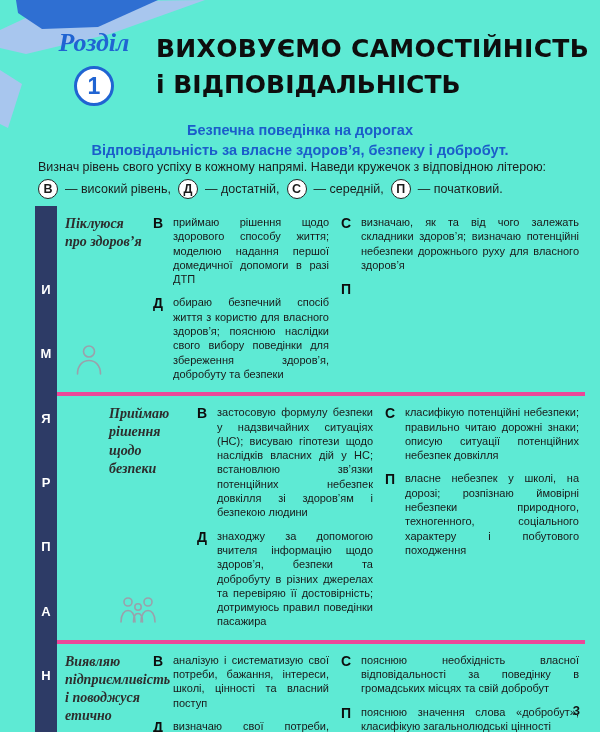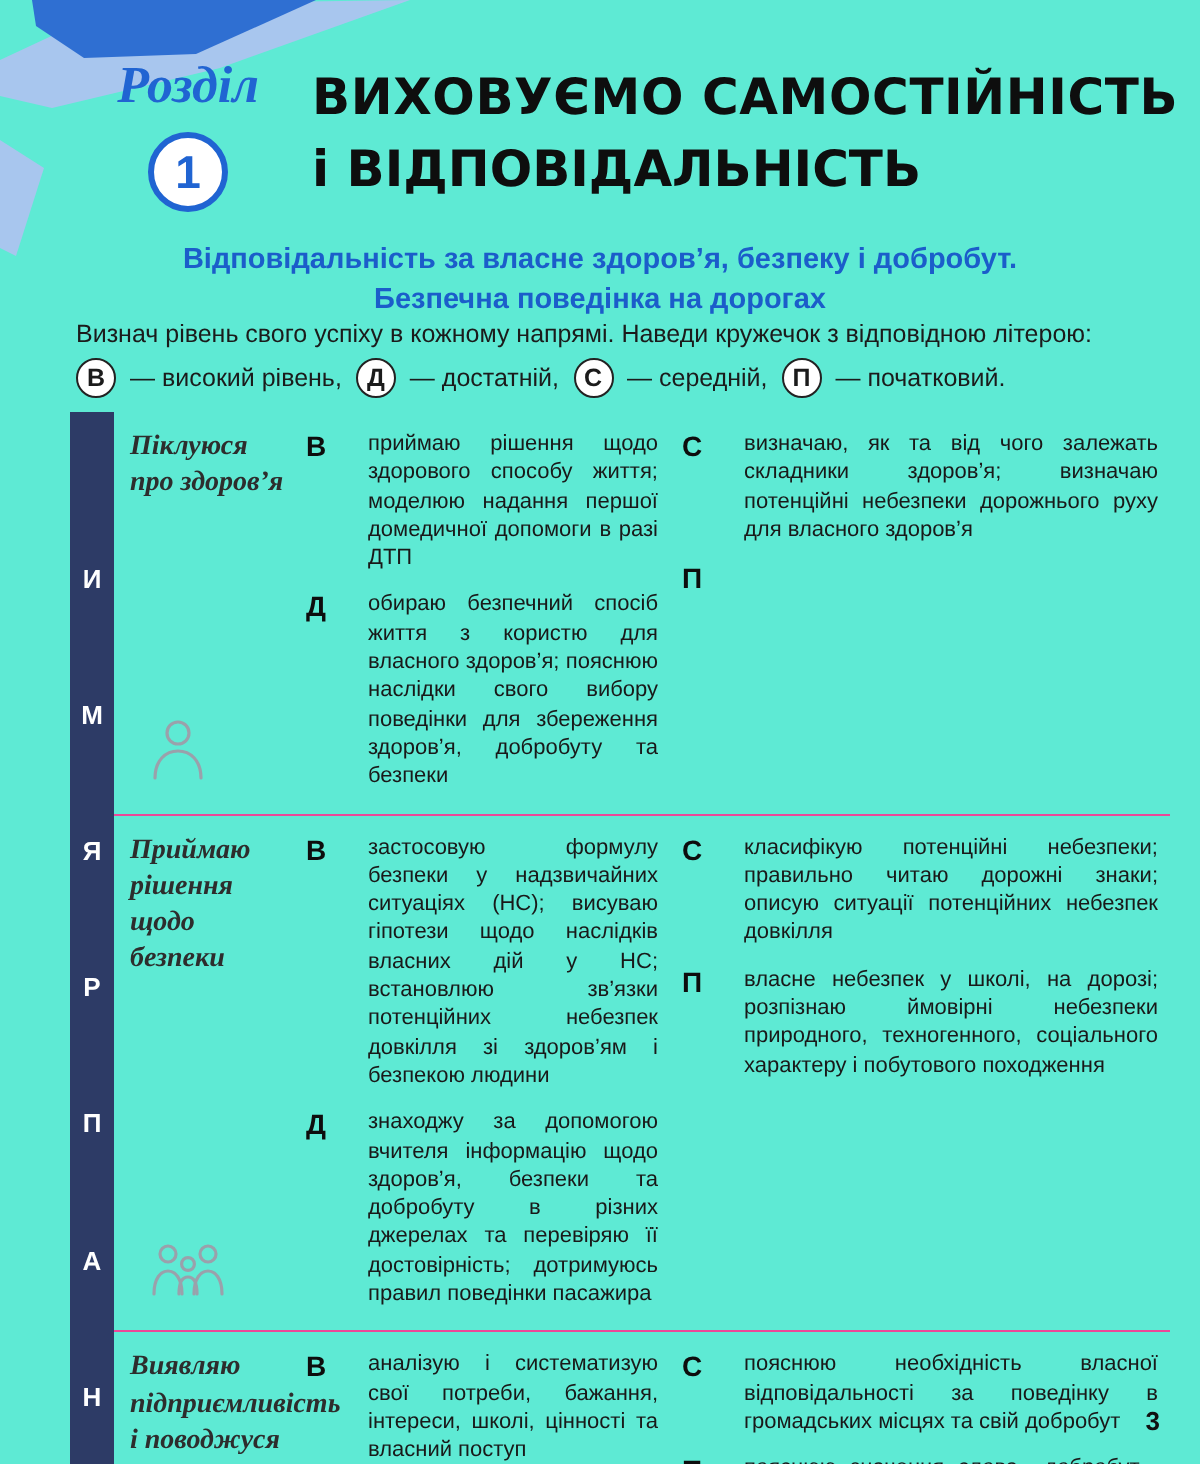--- a/index.html
+++ b/index.html
@@ -33,39 +33,39 @@
   .circle-ltr { width: 20px; height: 20px; border: 1.6px solid #222; border-radius: 50%;
     display: inline-flex; align-items: center; justify-content: center;
     font-weight: 700; font-size: 12.5px; flex: none; background: #fff; }
 
   .table { position: absolute; top: 206px; left: 35px; right: 15px; display: flex; align-items: stretch; }
   .band { width: 22px; background: #2d3b66; color: #ffffff; display: flex; flex-direction: column;
     align-items: center; justify-content: space-between; padding: 76px 0 104px;
     font-weight: 700; font-size: 13px; flex: none; }
   .tbody { flex: 1; display: flex; flex-direction: column; }
   .section { display: grid; grid-template-columns: 96px 188px 1fr; padding: 7px 0 9px;
-    border-bottom: 1px solid #ec4899; }
+    border-bottom: 4px solid #ec4899; }
   .section:last-child { border-bottom: none; }
   .section-1 { min-height: 160px; }
-  .section-2 { min-height: 192px; }
+  .section-2 { min-height: 192px; padding-left: 44px; }
   .section-3 { min-height: 122px; }
 
   .label-cell { padding: 2px 6px 2px 8px; display: flex; flex-direction: column;
     justify-content: space-between; }
   .label-txt { font-family: "Liberation Serif", serif; font-style: italic; font-weight: 600;
     font-size: 14px; color: #2d2d2d; line-height: 1.3; }
   .cell-icon { margin: 8px 0 4px 10px; }
   .cell-icon svg { stroke: #9aa1ab; fill: none; stroke-width: 1.6;
     stroke-linecap: round; stroke-linejoin: round; display: block; }
 
   .col { padding: 2px 12px 2px 0; display: flex; flex-direction: column; gap: 9px; }
   .col.right { padding-right: 6px; }
   .item { display: flex; gap: 6px; align-items: flex-start; }
   .ltr { font-weight: 700; font-size: 14px; color: #0d0d0d; min-width: 14px; cursor: pointer; }
-  .txt { font-size: 11px; line-height: 1.3; color: #191919; text-align: justify; margin-left: 11px; }
+  .txt { font-size: 11px; line-height: 1.3; color: #191919; text-align: justify; }
 
   .page-num { position: absolute; right: 20px; bottom: 14px; font-weight: 700;
     font-size: 13px; color: #111; }
 </style>
 </head>
 <body>
 
 <div class="page">
 
   <svg class="deco" width="230" height="150" viewBox="0 0 230 150">
@@ -80,22 +80,22 @@
       <span>1</span>
     </div>
   </div>
 
   <div class="title">
     <div class="title-l1">ВИХОВУЄМО САМОСТІЙНІСТЬ</div>
     <div class="title-l2">і ВІДПОВІДАЛЬНІСТЬ</div>
   </div>
 
   <div class="subtitle">
+    <div>Безпечна поведінка на дорогах</div>
     <div>Відповідальність за власне здоров’я, безпеку і добробут.</div>
-    <div>Безпечна поведінка на дорогах</div>
   </div>
 
   <div class="instruction">Визнач рівень свого успіху в кожному напрямі. Наведи кружечок з відповідною літерою:</div>
 
   <div class="legend">
     <span class="circle-ltr">В</span>
     <span>— високий рівень,</span>
     <span class="circle-ltr">Д</span>
     <span>— достатній,</span>
     <span class="circle-ltr">С</span>

